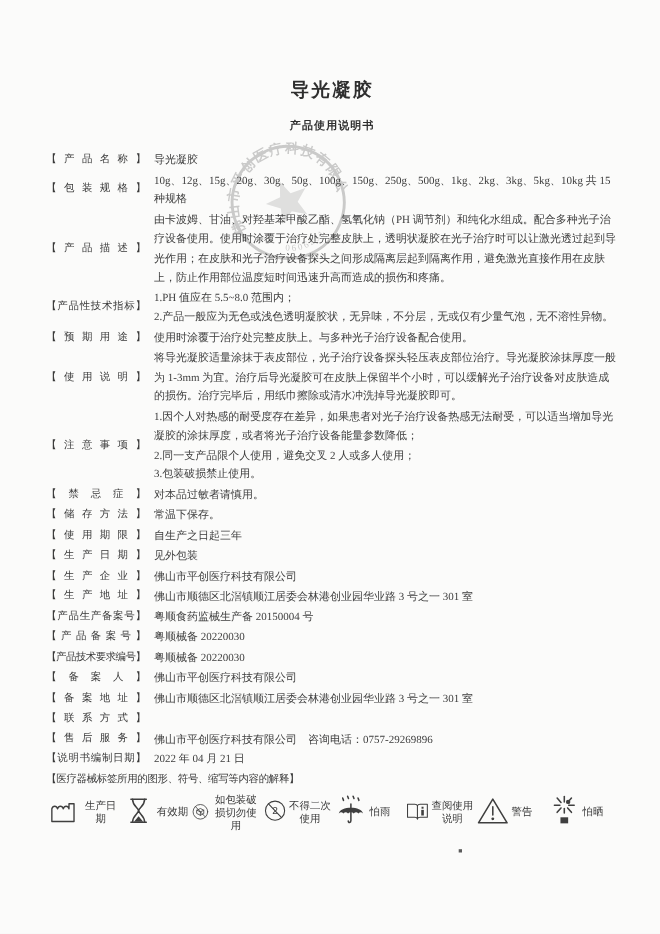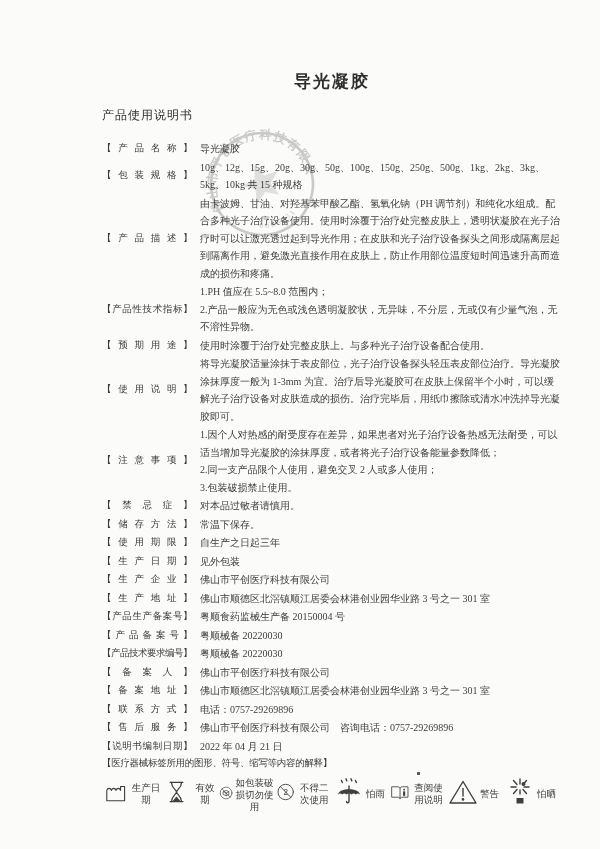--- a/index.html
+++ b/index.html
@@ -6,28 +6,29 @@
   html, body { background: #e8e8e8; }
   body { font-family: "Liberation Serif", "DejaVu Serif", serif; }
   .page {
     position: relative;
     width: 600px; height: 849px;
     margin: 0 auto;
     background: #fbfbfa;
     color: #3d3d3d;
     overflow: hidden;
   }
-  .content { position: relative; padding: 70px 38px 0 66px; z-index: 2; margin-left: 36px; }
+  .content { position: relative; padding: 70px 38px 0 42px; z-index: 2; }
   h1.title {
     text-align: center;
     font-size: 17px; font-weight: bold; color: #2e2e2e;
     letter-spacing: 2px;
   }
   h2.subtitle {
-    font-size: 12px; font-weight: normal; color: #2e2e2e;
+    text-align: center;
+    font-size: 10px; font-weight: bold; color: #2e2e2e;
     margin-top: 14px; margin-bottom: 16px;
     letter-spacing: 1px;
   }
   .rows { font-size: 10px; line-height: 17.5px; }
   .row { display: flex; align-items: center; margin-bottom: 1px; }
   .lbl {
     flex: 0 0 90px;
     font-size: 9.5px; letter-spacing: -0.6px;
     text-align: justify; text-align-last: justify;
     white-space: normal;
@@ -217,23 +218,20 @@
 
       <div class="row">
         <div class="lbl">【备案地址】</div>
         <div class="val">
           <div class="ln">佛山市顺德区北滘镇顺江居委会林港创业园华业路 3 号之一 301 室</div>
         </div>
       </div>
 
       <div class="row">
         <div class="lbl">【联系方式】</div>
-        <div class="val">
-          <div class="ln">电话：0757-29269896</div>
-        </div>
       </div>
 
       <div class="row">
         <div class="lbl">【售后服务】</div>
         <div class="val">
           <div class="ln">佛山市平创医疗科技有限公司　咨询电话：0757-29269896</div>
         </div>
       </div>
 
       <div class="row">

